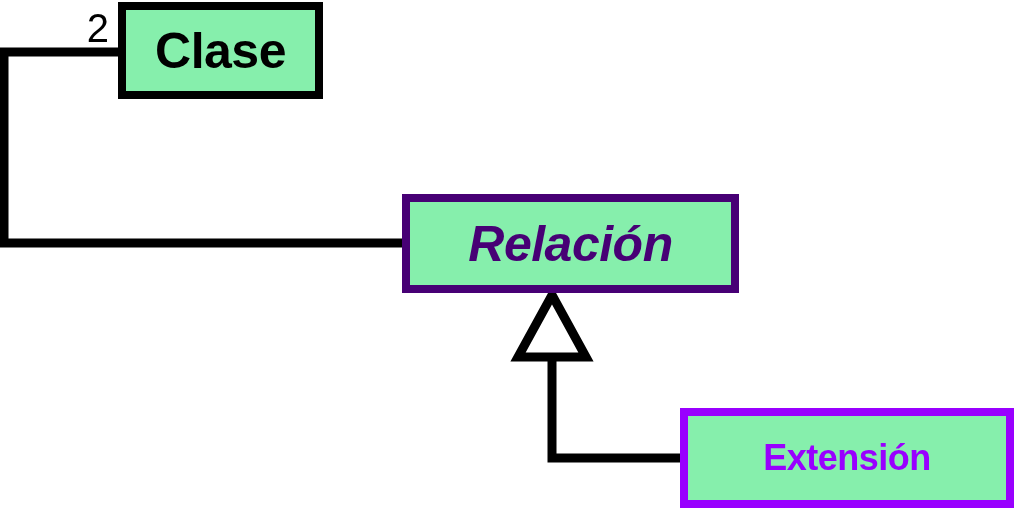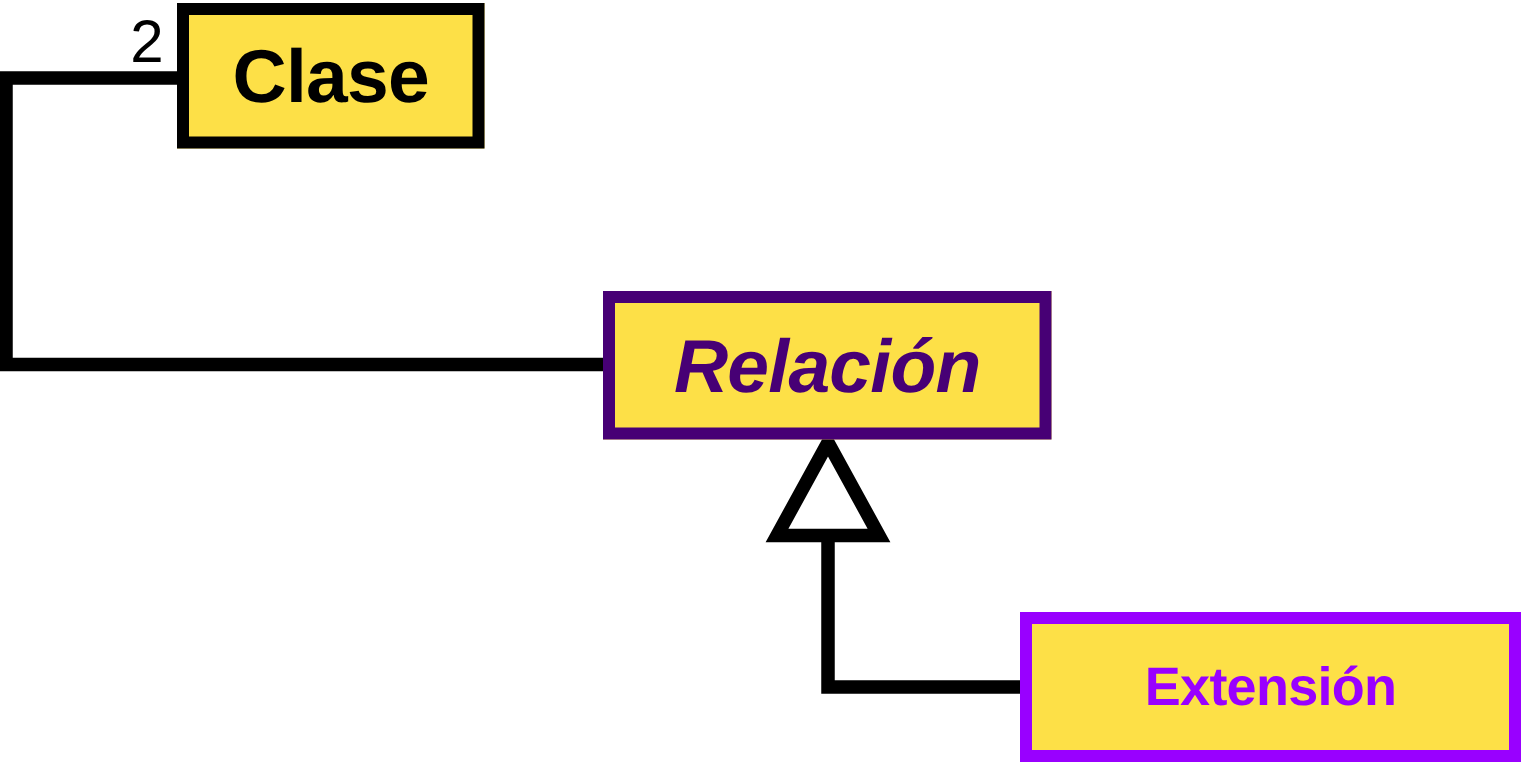--- a/index.html
+++ b/index.html
@@ -21,21 +21,21 @@
   #diagram-svg {
     position: absolute;
     left: 0;
     top: 0;
     width: 1024px;
     height: 515px;
   }
   .uml-class-box {
     position: absolute;
     box-sizing: border-box;
-    background: #fde047;
+    background: #86efac;
     display: flex;
     align-items: center;
     justify-content: center;
     overflow: visible;
     white-space: nowrap;
   }
   .uml-class-label {
     line-height: 1;
     white-space: nowrap;
   }
@@ -53,21 +53,21 @@
     font-size: 50px;
     font-weight: bold;
     font-style: normal;
     letter-spacing: -0.5px;
   }
 
   
   #box-relacion {
     left: 402px;
     top: 194px;
-    width: 299px;
+    width: 337px;
     height: 99px;
     border: 8px solid #470075;
   }
   #box-relacion .uml-class-label {
     color: #470075;
     font-size: 50px;
     font-weight: bold;
     font-style: italic;
     letter-spacing: -0.5px;
   }

